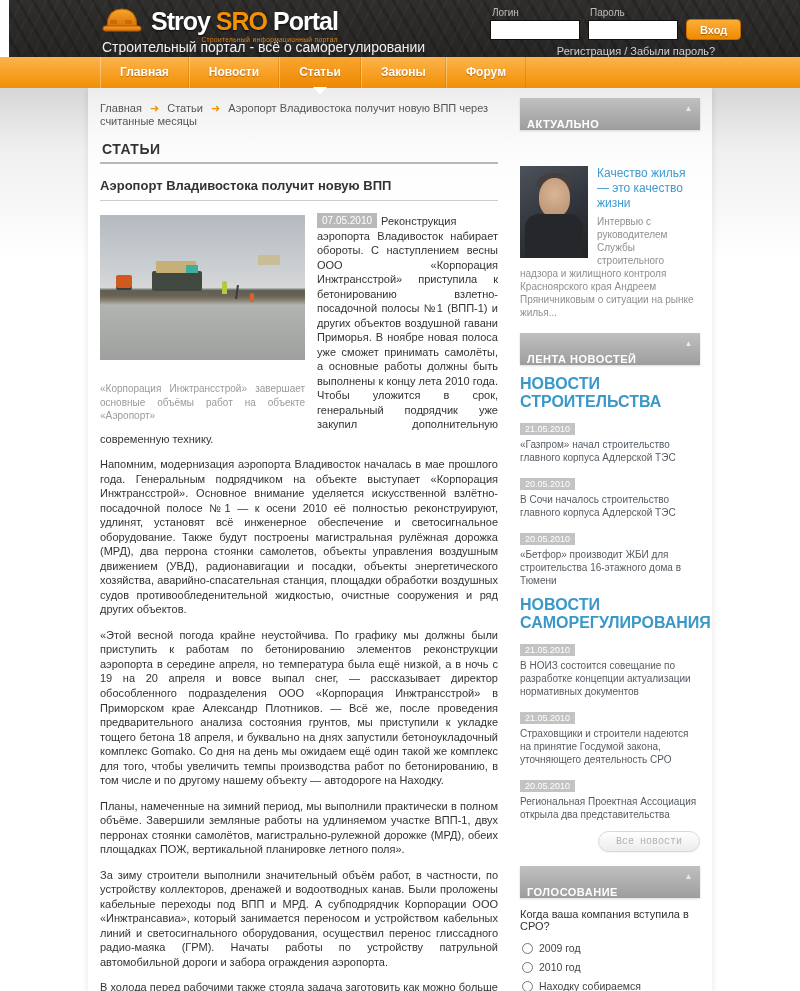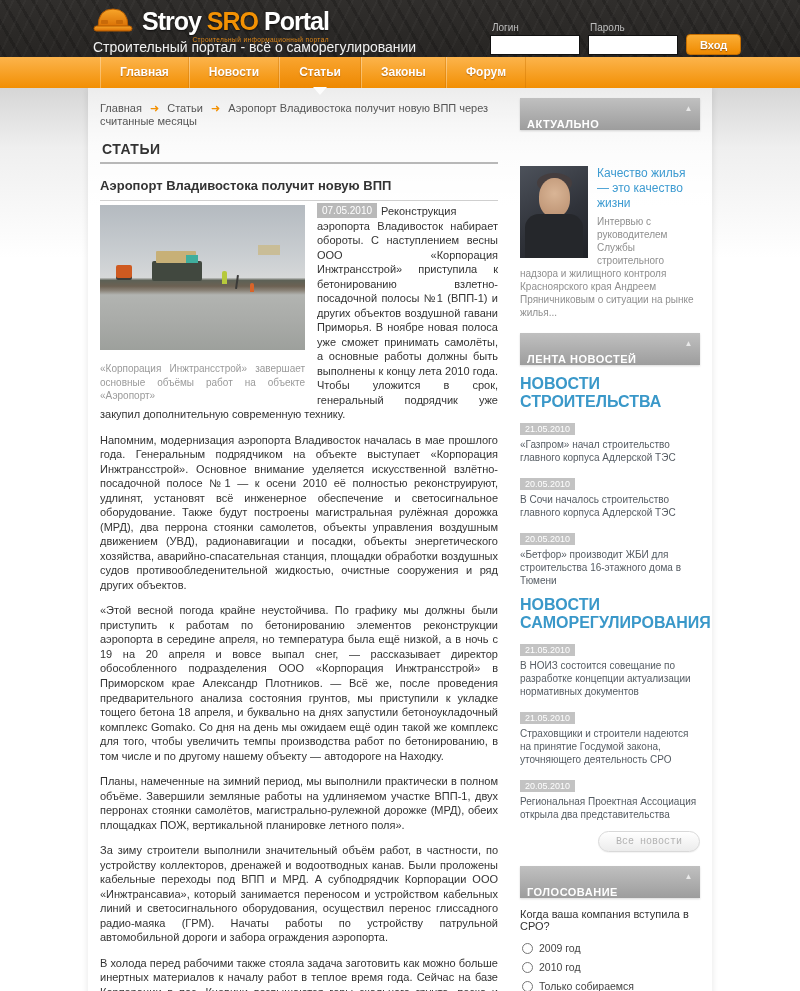--- a/index.html
+++ b/index.html
@@ -11,30 +11,31 @@
   }
   .page { width: 800px; overflow: hidden; }
 
   
   .header {
     height: 57px; position: relative;
     background:
       repeating-linear-gradient(115deg, rgba(255,255,255,.025) 0 2px, transparent 2px 11px),
       repeating-linear-gradient(240deg, rgba(0,0,0,.18) 0 3px, transparent 3px 13px),
       linear-gradient(#302e2c,#272523);
+    margin-left: 9px;
   }
   .logo { position: absolute; left: 92px; top: 3px; display: flex; align-items: flex-start; cursor: pointer; }
   .logo-hat { width: 42px; height: 34px; margin-right: 8px; }
   .logo-words { line-height: 1; padding-top: 6px; }
   .logo-main { font-size: 25px; font-weight: bold; letter-spacing: -1px; color: #fff;
                text-shadow: 0 1px 2px rgba(0,0,0,.7); white-space: nowrap; }
   .logo-main .orange { color: #f29104; }
   .logo-sub { font-size: 6.5px; color: #e08818; text-align: right; margin-top: 3px; letter-spacing: .4px; }
   .tagline { position: absolute; left: 93px; top: 39px; font-size: 14px; color: #f0f0f0; }
-  .login-panel { position: absolute; right: 18px; top: 22px; width: 292px; }
+  .login-panel { position: absolute; right: 18px; top: 7px; width: 292px; }
   .login-row { display: flex; align-items: flex-end; }
   .field-group { margin-right: 8px; }
   .field-label { font-size: 10px; color: #bdbdbd; margin-bottom: 2px; padding-left: 2px; }
   .field-input { width: 90px; height: 20px; border: 1px solid #111; background: #fff; font-size: 11px; padding: 0 4px; }
   .btn-login {
     height: 21px; padding: 0 13px; border: 1px solid #c56e00; border-radius: 4px;
     background: linear-gradient(#fbae36,#ef8a00); color: #fff; font-size: 11px; font-weight: bold;
     text-shadow: 0 1px 1px rgba(120,60,0,.7); cursor: pointer;
   }
   .auth-links { text-align: center; font-size: 11px; color: #cfcfcf; margin-top: 5px; cursor: pointer; }
@@ -69,37 +70,37 @@
   .breadcrumb { font-size: 11px; color: #555; padding: 4px 0 14px 0; }
   .bc-arrow { color: #f29104; font-size: 11px; margin: 0 5px; }
   .bc-link { color: #555; cursor: pointer; }
 
   .section-title {
     font-size: 14px; font-weight: bold; color: #333; letter-spacing: .5px;
     padding: 0 0 5px 2px; border-bottom: 2px solid #b8b8b8; margin-bottom: 14px;
   }
   .article-title {
     font-size: 13px; font-weight: bold; color: #333;
-    padding-bottom: 7px; border-bottom: 1px solid #cfcfcf; margin-bottom: 2px;
+    padding-bottom: 7px; border-bottom: 1px solid #cfcfcf; margin-bottom: 12px;
   }
   .photo-wrap { float: left; width: 205px; margin: 2px 12px 4px 0; }
   .photo {
     width: 205px; height: 145px; position: relative; overflow: hidden;
     background: linear-gradient(#b4bac0 0%, #ccd0d3 38%, #d6d8d8 50%, #5d6156 52%,
                 #6c6153 56%, #8b8479 59%, #b2b4b1 62%, #a9aba8 80%, #9da09c 100%);
   }
   .ph-machine-left { position: absolute; left: 16px; top: 60px; width: 16px; height: 13px; background: #cf5a20; border-radius: 2px; box-shadow: 0 2px 0 #3c3c38; }
   .ph-paver-body { position: absolute; left: 52px; top: 56px; width: 50px; height: 20px; background: #41483f; border-radius: 2px; }
   .ph-paver-top { position: absolute; left: 56px; top: 46px; width: 40px; height: 12px; background: #c7b077; border-radius: 1px; }
   .ph-paver-cab { position: absolute; left: 86px; top: 50px; width: 12px; height: 8px; background: #3fae9d; }
   .ph-worker1 { position: absolute; left: 122px; top: 66px; width: 5px; height: 13px; background: #b6c93c; border-radius: 2px 2px 0 0; }
   .ph-tripod { position: absolute; left: 136px; top: 70px; width: 2px; height: 14px; background: #3a3a38; transform: rotate(8deg); }
   .ph-worker2 { position: absolute; left: 150px; top: 78px; width: 4px; height: 9px; background: #d8642a; border-radius: 2px 2px 0 0; }
   .ph-crane { position: absolute; left: 158px; top: 40px; width: 22px; height: 10px; background: #c9b988; opacity: .8; }
-  .photo-caption { font-size: 10px; color: #9a9a9a; line-height: 1.35; margin-top: 12px; text-align: justify; }
+  .photo-caption { font-size: 10px; color: #9a9a9a; line-height: 1.35; margin-top: 22px; text-align: justify; }
 
   .date-badge {
     display: inline-block; background: #b9b9b9; color: #fff; font-size: 10px;
     padding: 1px 5px; margin-right: 4px; vertical-align: 1px;
   }
   .article-body p { font-size: 11px; line-height: 1.32; color: #333; text-align: justify; margin-bottom: 11px; }
   a.blue, .blue-link { color: #3d9bd1; text-decoration: none; cursor: pointer; }
   .pill {
     display: inline-block; border: 1px solid #d9d9d9; border-radius: 11px;
     background: linear-gradient(#ffffff,#ececec); color: #b2b2b2; font-size: 10px;
@@ -290,21 +291,21 @@
             <label class="poll-option">
                 <input type="radio" name="poll" style="">
                 <span>2009 год</span>
               </label>
             <label class="poll-option">
                 <input type="radio" name="poll" style="">
                 <span>2010 год</span>
               </label>
             <label class="poll-option">
                 <input type="radio" name="poll" style="">
-                <span>Только собираемся</span>
+                <span>Находку собираемся</span>
               </label>
             <label class="poll-option">
                 <input type="radio" name="poll" style="">
                 <span>Повезло, наших жилья нет в перечне</span>
               </label>
             <label class="poll-option">
                 <input type="radio" name="poll" style="">
                 <span>Уже оттуда вышли, ещё бы взносы забрать...</span>
               </label>
             <label class="poll-option">

